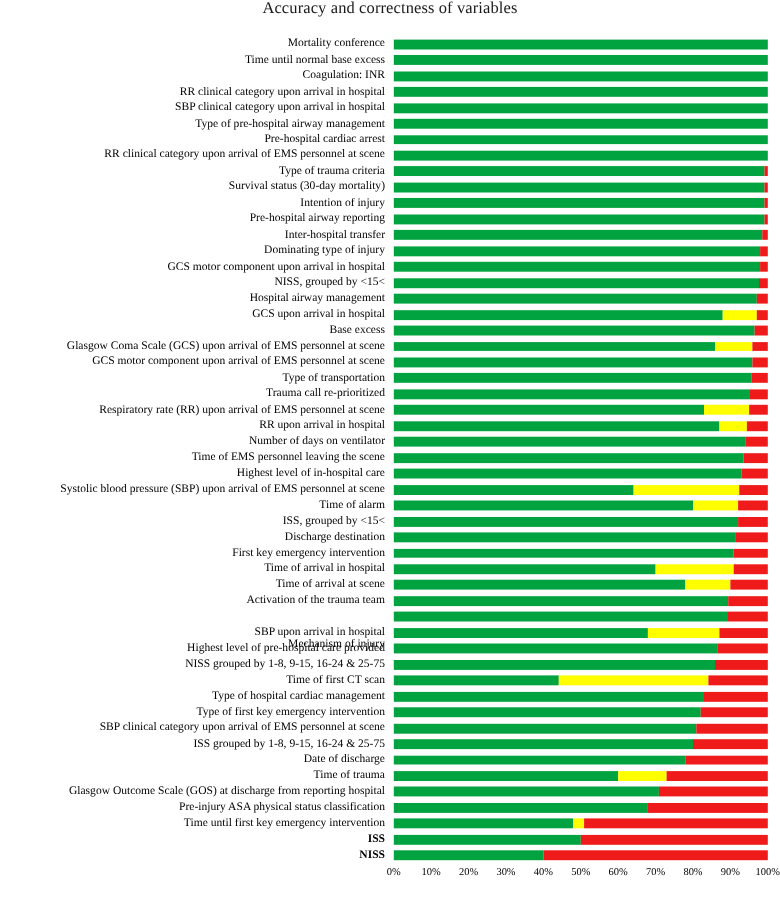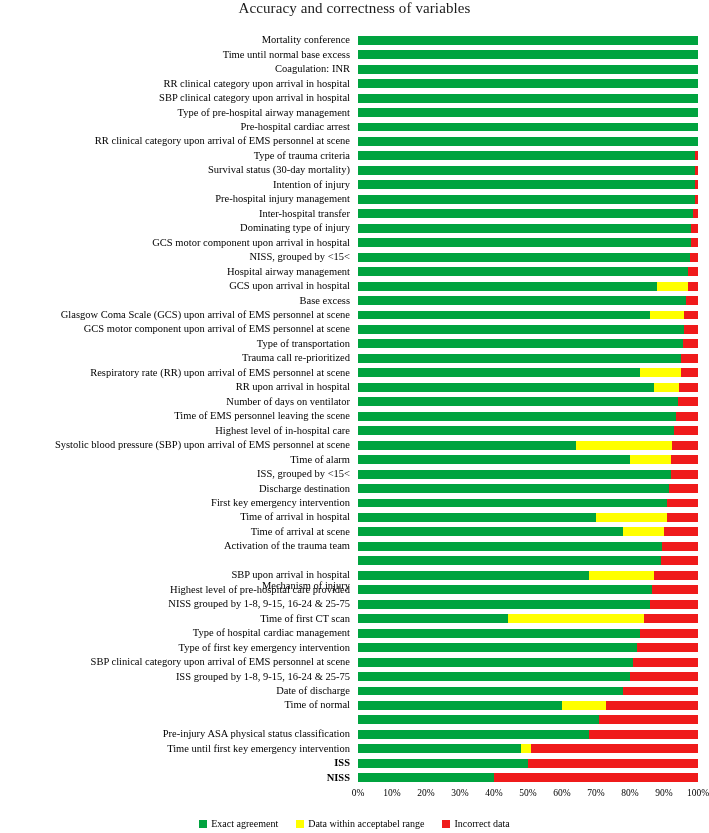--- a/index.html
+++ b/index.html
@@ -129,21 +129,21 @@
       <div class="row-label" style="top: 15.6923px;">Time until normal base excess</div>
       <div class="row-label" style="top: 30.1538px;">Coagulation: INR</div>
       <div class="row-label" style="top: 44.6154px;">RR clinical category upon arrival in hospital</div>
       <div class="row-label" style="top: 59.0769px;">SBP clinical category upon arrival in hospital</div>
       <div class="row-label" style="top: 73.5385px;">Type of pre-hospital airway management</div>
       <div class="row-label" style="top: 88px;">Pre-hospital cardiac arrest</div>
       <div class="row-label" style="top: 102.462px;">RR clinical category upon arrival of EMS personnel at scene</div>
       <div class="row-label" style="top: 116.923px;">Type of trauma criteria</div>
       <div class="row-label" style="top: 131.385px;">Survival status (30-day mortality)</div>
       <div class="row-label" style="top: 145.846px;">Intention of injury</div>
-      <div class="row-label" style="top: 160.308px;">Pre-hospital injury management</div>
+      <div class="row-label" style="top: 160.308px;">Pre-hospital airway reporting</div>
       <div class="row-label" style="top: 174.769px;">Inter-hospital transfer</div>
       <div class="row-label" style="top: 189.231px;">Dominating type of injury</div>
       <div class="row-label" style="top: 203.692px;">GCS motor component upon arrival in hospital</div>
       <div class="row-label" style="top: 218.154px;">NISS, grouped by &lt;15&lt;</div>
       <div class="row-label" style="top: 232.615px;">Hospital airway management</div>
       <div class="row-label" style="top: 247.077px;">GCS upon arrival in hospital</div>
       <div class="row-label" style="top: 261.538px;">Base excess</div>
       <div class="row-label" style="top: 276px;">Glasgow Coma Scale (GCS) upon arrival of EMS personnel at scene</div>
       <div class="row-label" style="top: 290.462px;">GCS motor component upon arrival of EMS personnel at scene</div>
       <div class="row-label" style="top: 304.923px;">Type of transportation</div>
@@ -164,21 +164,22 @@
       <div class="row-label" style="top: 547px;">Mechanism of injury</div>
       <div class="row-label" style="top: 536.308px;">SBP upon arrival in hospital</div>
       <div class="row-label" style="top: 550.769px;">Highest level of pre-hospital care provided</div>
       <div class="row-label" style="top: 565.231px;">NISS grouped by 1-8, 9-15, 16-24 &amp; 25-75</div>
       <div class="row-label" style="top: 579.692px;">Time of first CT scan</div>
       <div class="row-label" style="top: 594.154px;">Type of hospital cardiac management</div>
       <div class="row-label" style="top: 608.615px;">Type of first key emergency intervention</div>
       <div class="row-label" style="top: 623.077px;">SBP clinical category upon arrival of EMS personnel at scene</div>
       <div class="row-label" style="top: 637.538px;">ISS grouped by 1-8, 9-15, 16-24 &amp; 25-75</div>
       <div class="row-label" style="top: 652px;">Date of discharge</div>
-      <div class="row-label" style="top: 666.462px;">Time of normal</div>
+      <div class="row-label" style="top: 666.462px;">Time of trauma</div>
+      <div class="row-label" style="top: 680.923px;">Glasgow Outcome Scale (GOS) at discharge from reporting hospital</div>
       <div class="row-label" style="top: 695.385px;">Pre-injury ASA physical status classification</div>
       <div class="row-label" style="top: 709.846px;">Time until first key emergency intervention</div>
       <div class="row-label bold" style="top: 724.308px;">ISS</div>
       <div class="row-label bold" style="top: 738.769px;">NISS</div>
     </div>
 
   <div id="plot-area">
       <div class="row" style="position: absolute; left: 0px; top: 2.74769px; height: 8.96615px; width: 100%;">
         <div class="bar" style="width: 100%;">
           <div class="seg seg-exact" style="width: 100%;"></div>
@@ -504,28 +505,14 @@
       <span class="xtick" style="left: 102px;">30%</span>
       <span class="xtick" style="left: 136px; text-align: center;">40%</span>
       <span class="xtick" style="left: 170px;">50%</span>
       <span class="xtick" style="left: 204px;">60%</span>
       <span class="xtick" style="left: 238px;">70%</span>
       <span class="xtick" style="left: 272px;">80%</span>
       <span class="xtick" style="left: 306px;">90%</span>
       <span class="xtick" style="left: 340px;">100%</span>
     </div>
 
-  <div id="legend">
-      <div class="legend-item">
-        <span class="legend-swatch" style="background: rgb(0, 163, 63);"></span>
-        <span class="legend-label">Exact agreement</span>
-      </div>
-      <div class="legend-item">
-        <span class="legend-swatch" style="background: rgb(255, 255, 0);"></span>
-        <span class="legend-label">Data within acceptabel range</span>
-      </div>
-      <div class="legend-item">
-        <span class="legend-swatch" style="background: rgb(239, 27, 27);"></span>
-        <span class="legend-label">Incorrect data</span>
-      </div>
-    </div>
 
 </div>
 
 </body></html>

